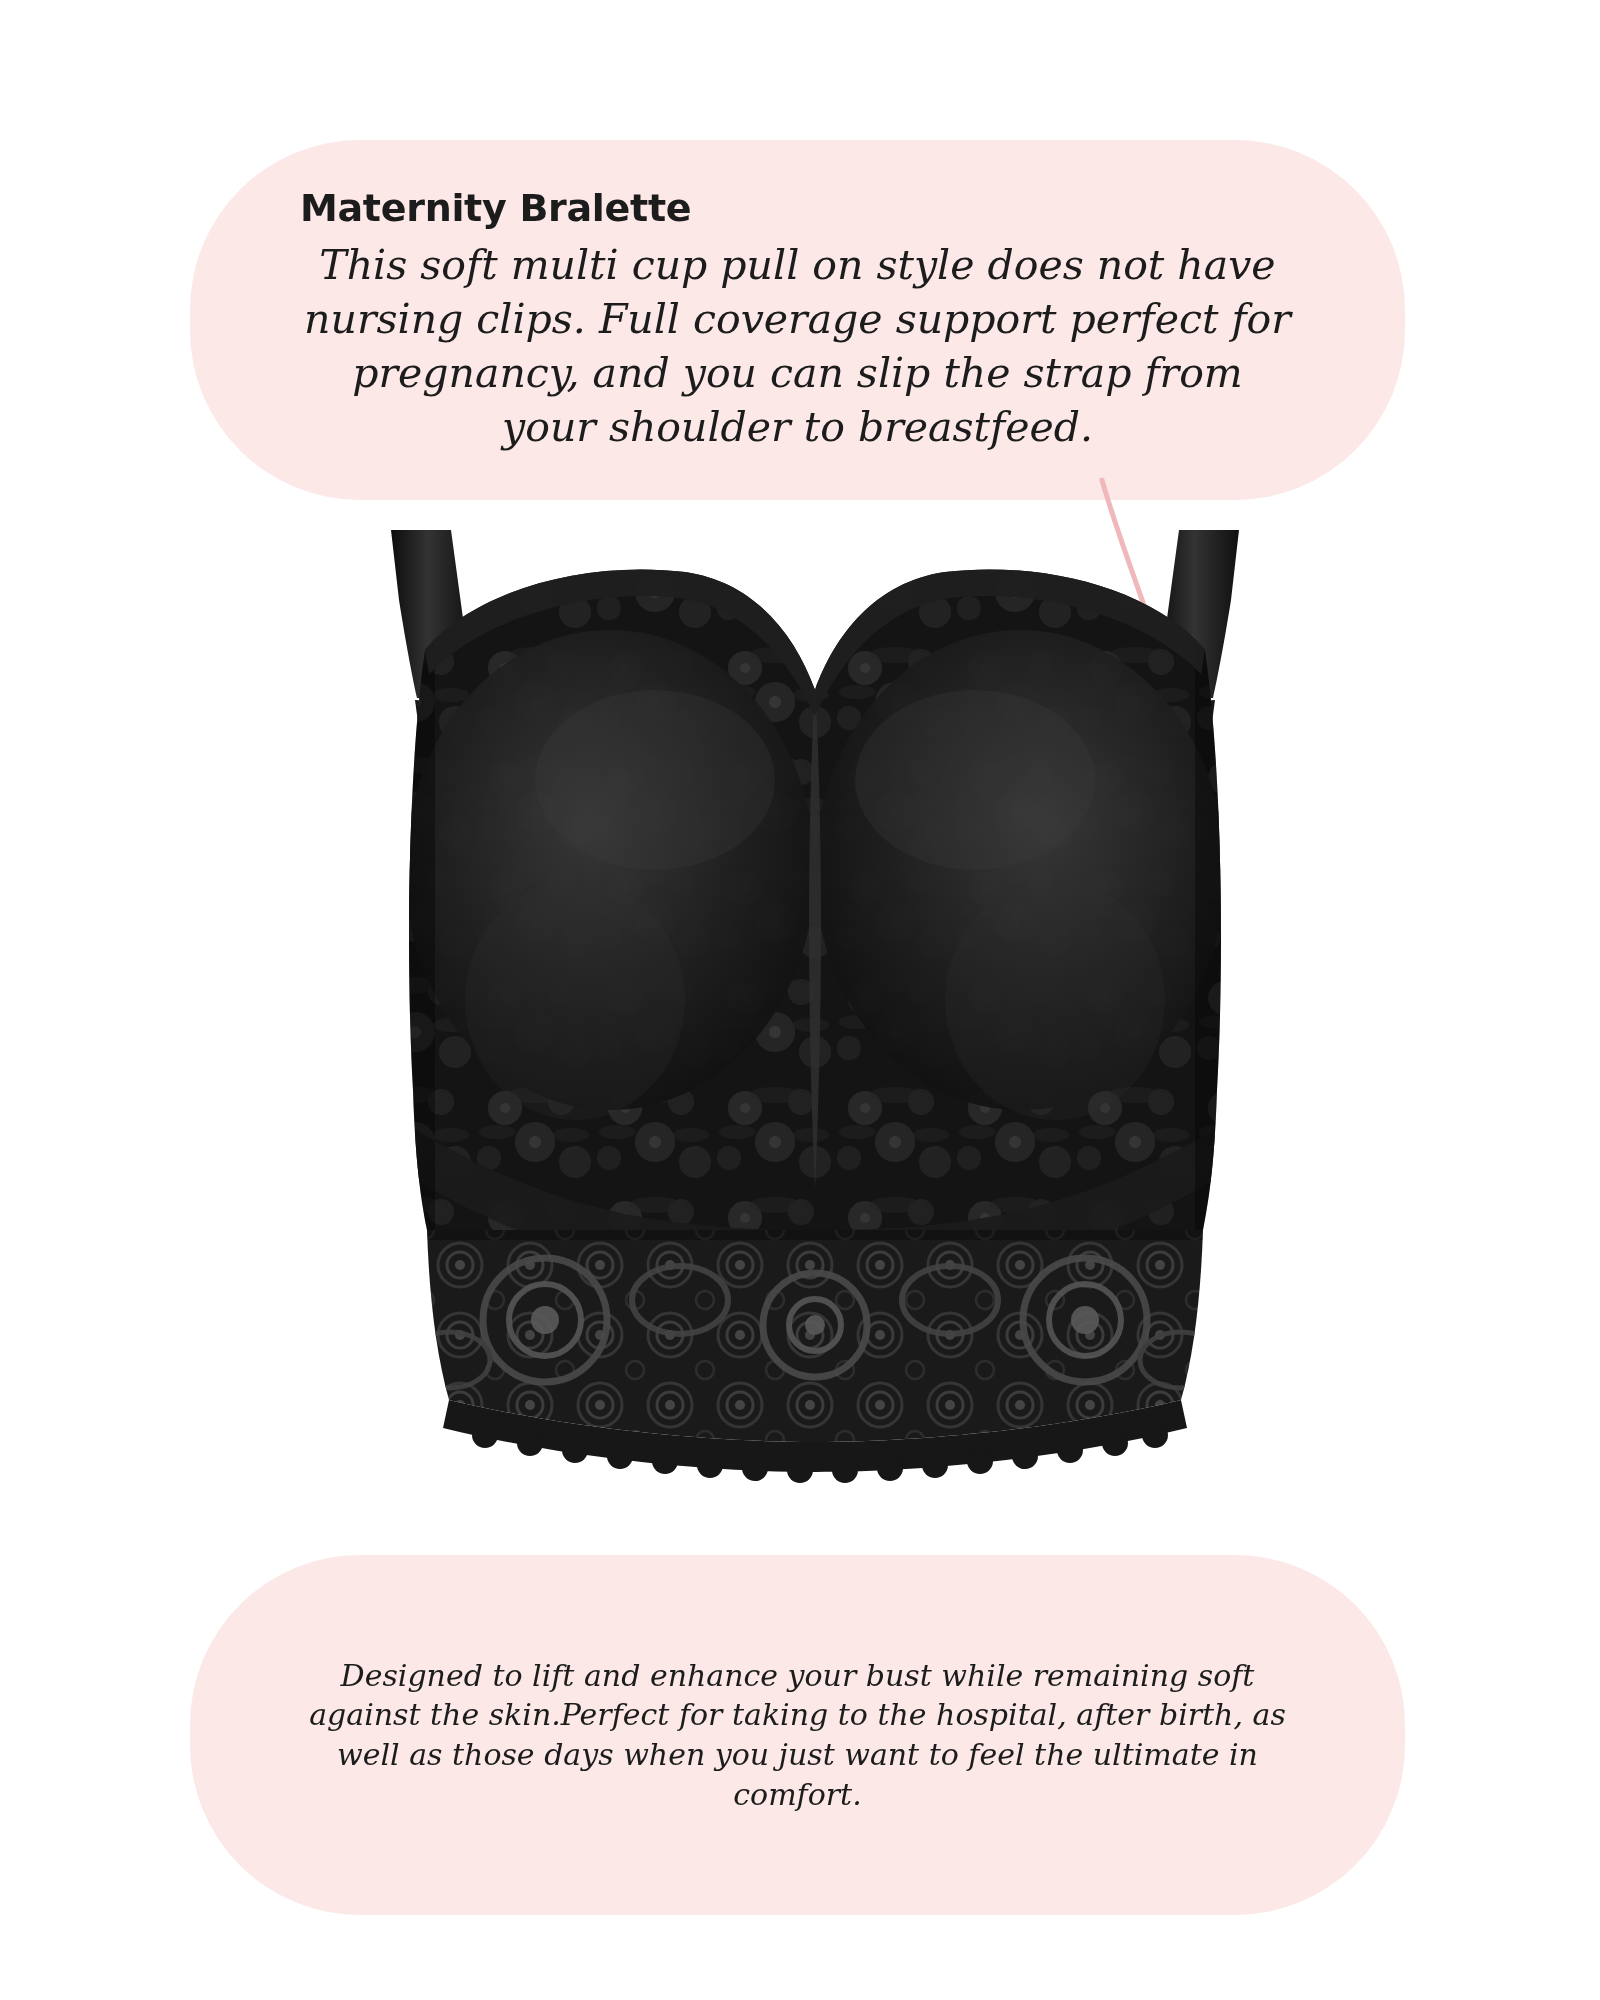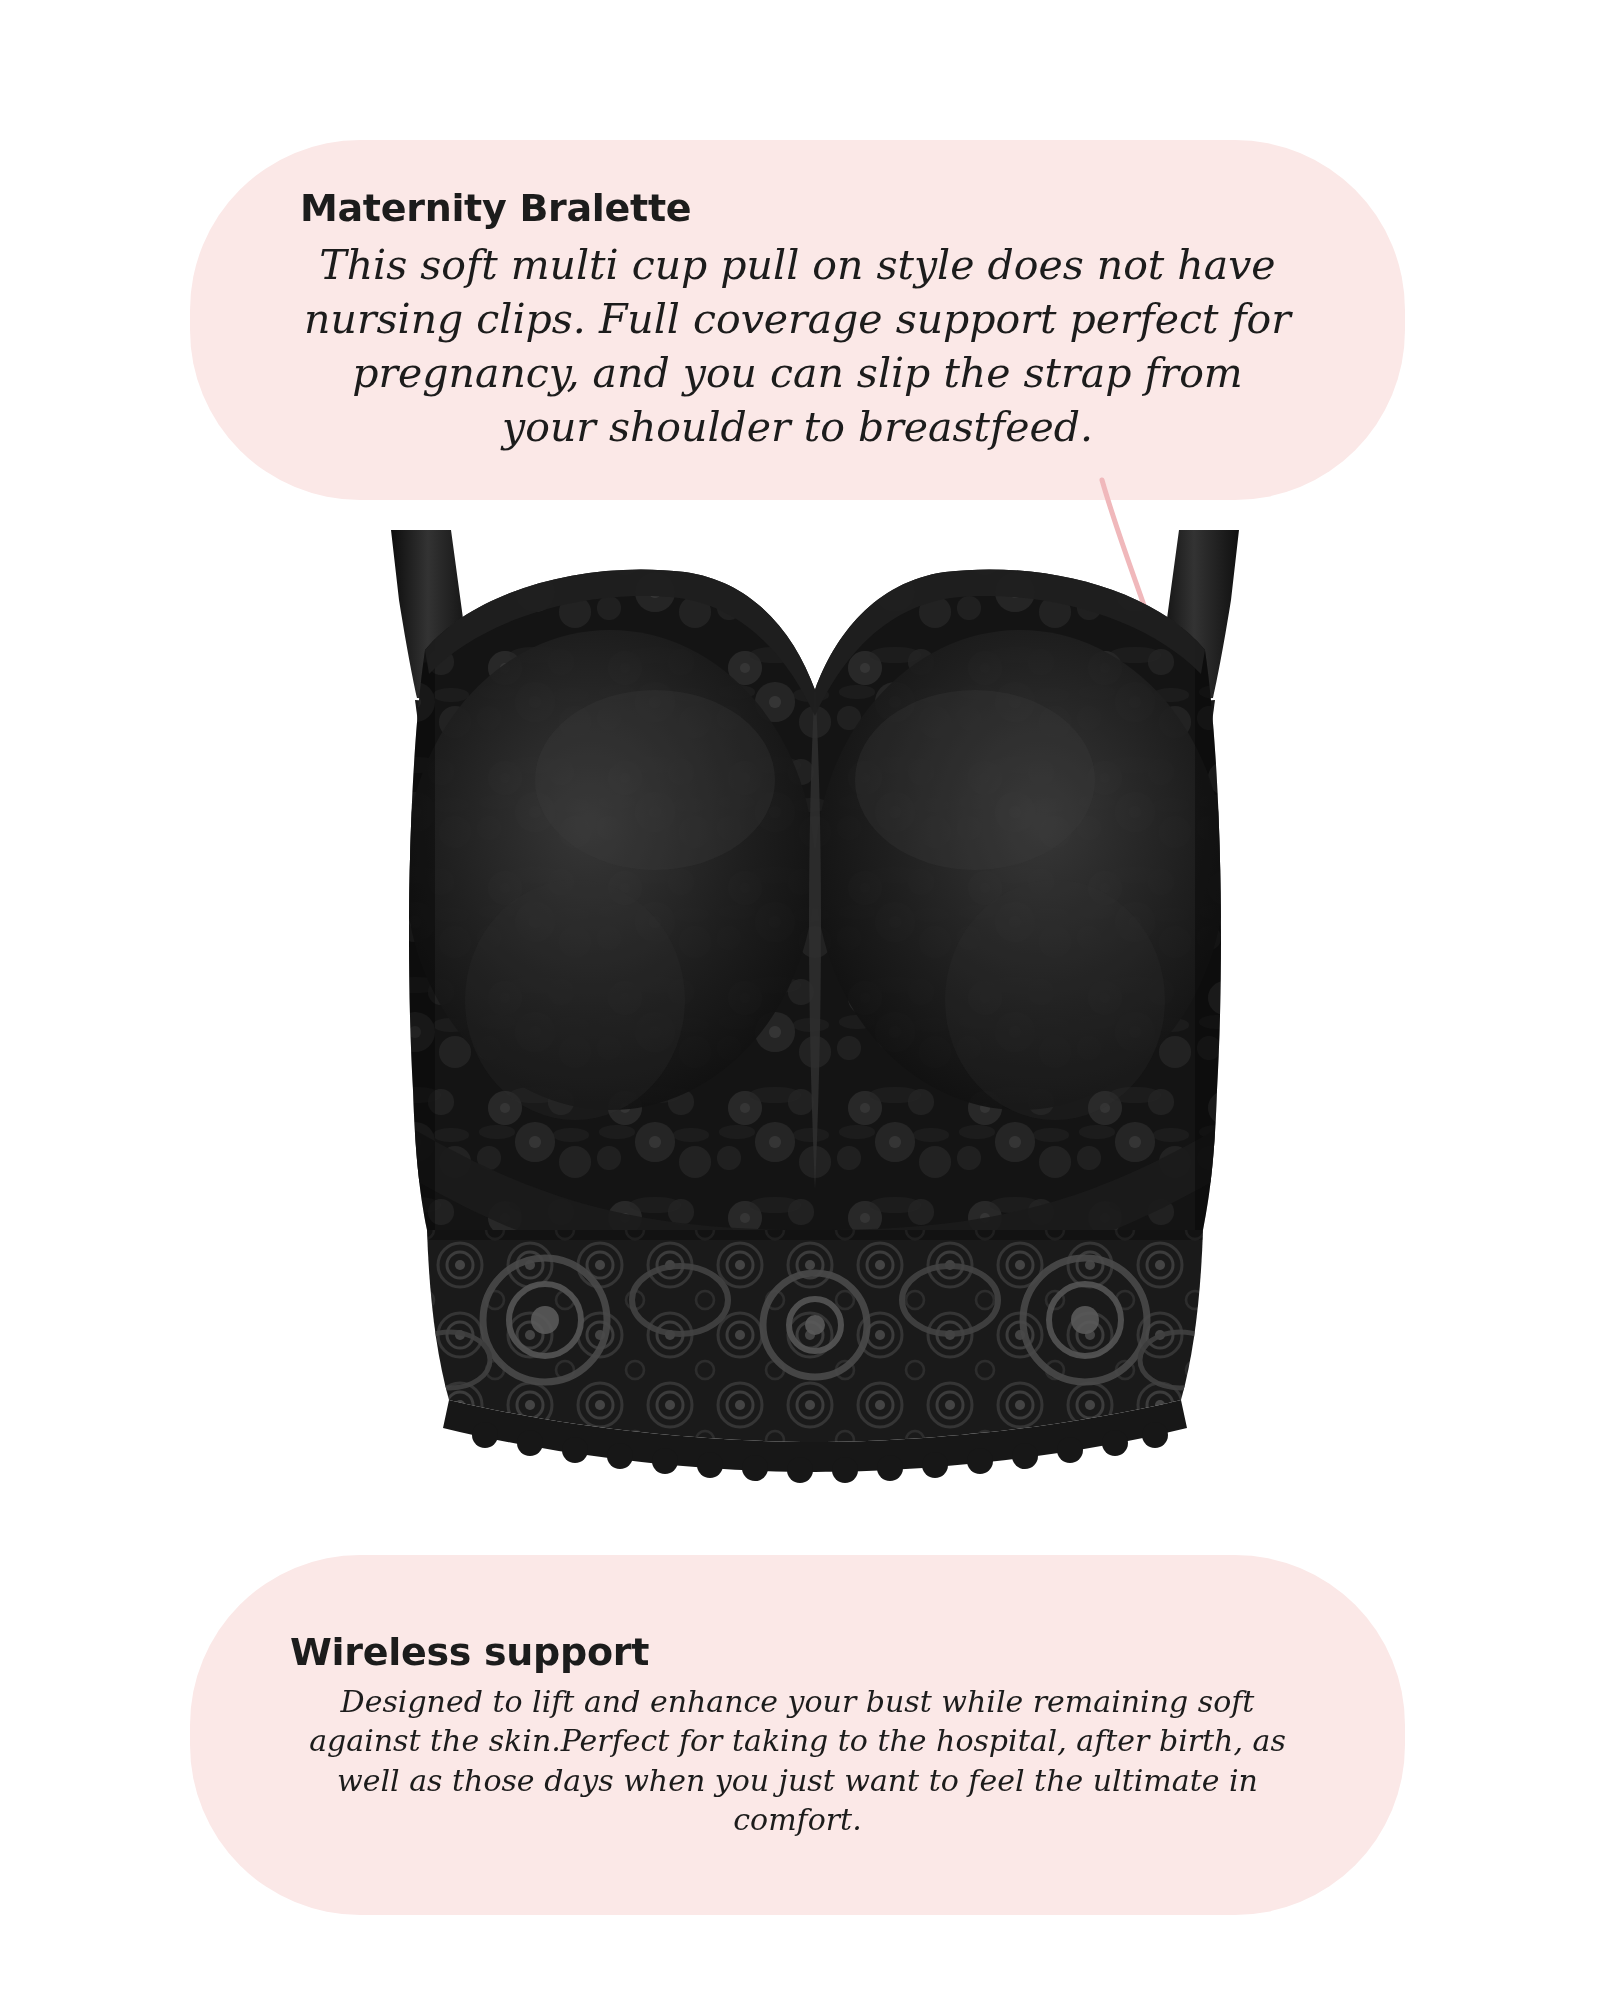--- a/index.html
+++ b/index.html
@@ -260,17 +260,16 @@
             <circle cx="715" cy="920" r="13"></circle>
           <circle cx="760" cy="913" r="13"></circle>
             <circle cx="800" cy="905" r="13"></circle>
         </g>
       </g>
     </svg>
     <span class="sr">Black lace maternity bralette with adjustable straps and scalloped lace band</span>
   </div>
 
   <div class="callout callout-bottom">
-    <div class="callout-title">Wireless support</div>
     <div class="callout-body">Designed to lift and enhance your bust while remaining soft against the skin.Perfect for taking to the hospital, after birth, as well as those days when you just want to feel the ultimate in comfort.</div>
   </div>
 
 </div>
 
 </body></html>

